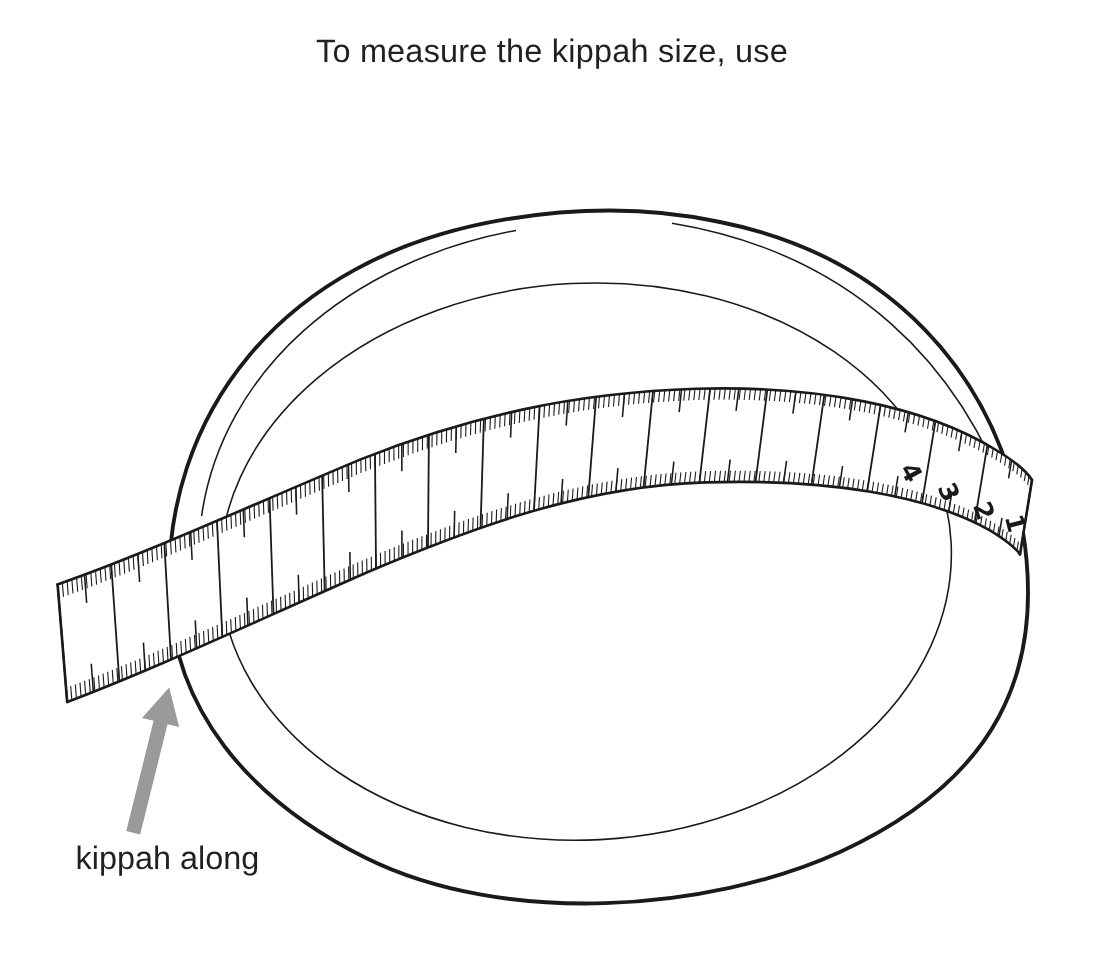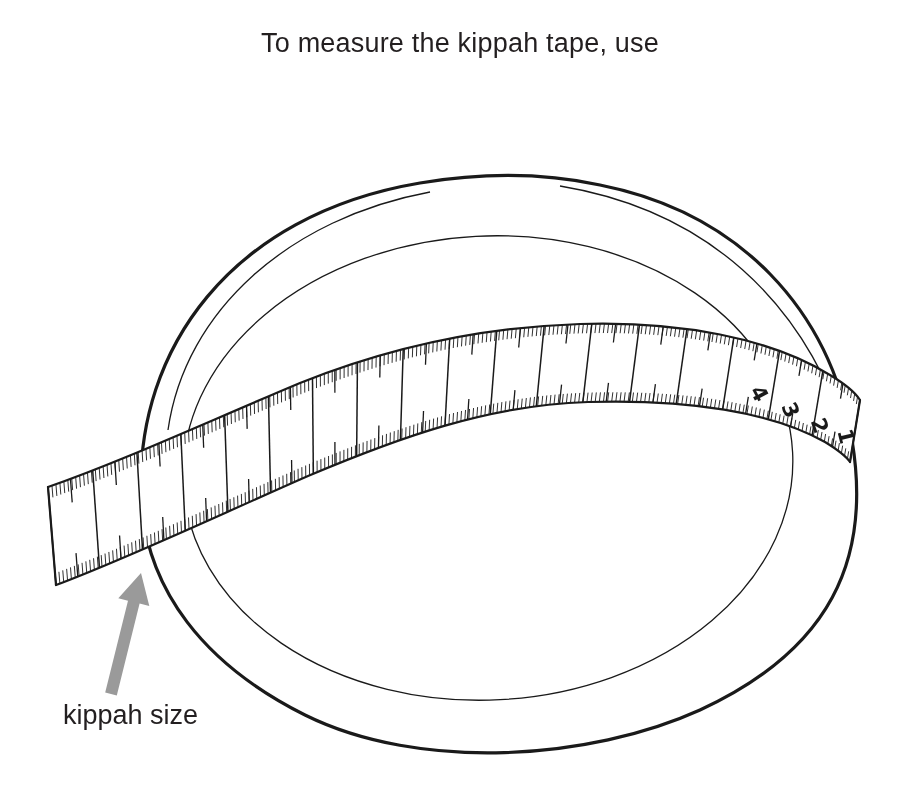--- a/index.html
+++ b/index.html
@@ -17,21 +17,21 @@
   #tape-marks line { stroke:#1a1a1a; }
   .tape-number { font-family:"DejaVu Sans", sans-serif; font-size:21px; font-weight:600;
                  fill:#1a1a1a; text-anchor:middle; }
 </style>
 </head>
 <body>
 
 <div class="stage">
 
   <div class="title">
-    <div class="t1">To measure the kippah tape, use</div>
+    <div class="t1">To measure the kippah size, use</div>
   </div>
 
   <svg class="diagram" id="diagram" viewBox="0 0 920 800">
 
     <path class="outline" d="M 141,495
          C 136,350 230,215 420,183
          C 480,173 540,172 600,185
          C 740,213 830,310 852,440
          C 872,560 830,650 700,710
          C 590,760 420,772 305,715
@@ -525,14 +525,14 @@
       <text class="tape-number" transform="translate(753,397) rotate(62)">4</text>
       <text class="tape-number" transform="translate(784,413) rotate(66)">3</text>
       <text class="tape-number" transform="translate(813,428) rotate(71)">2</text>
       <text class="tape-number" transform="translate(839,438) rotate(76)">1</text>
     </g>
 
     <path d="M 105.2,692.6 L 128,600.7 L 118.3,598.3 L 141,573
              L 149.3,605.9 L 139.6,603.5 L 116.8,695.4 Z" fill="#9a9a9a"></path>
   </svg>
 
-  <div class="label">kippah size</div>
+  <div class="label">kippah along</div>
 </div>
 
 </body></html>

